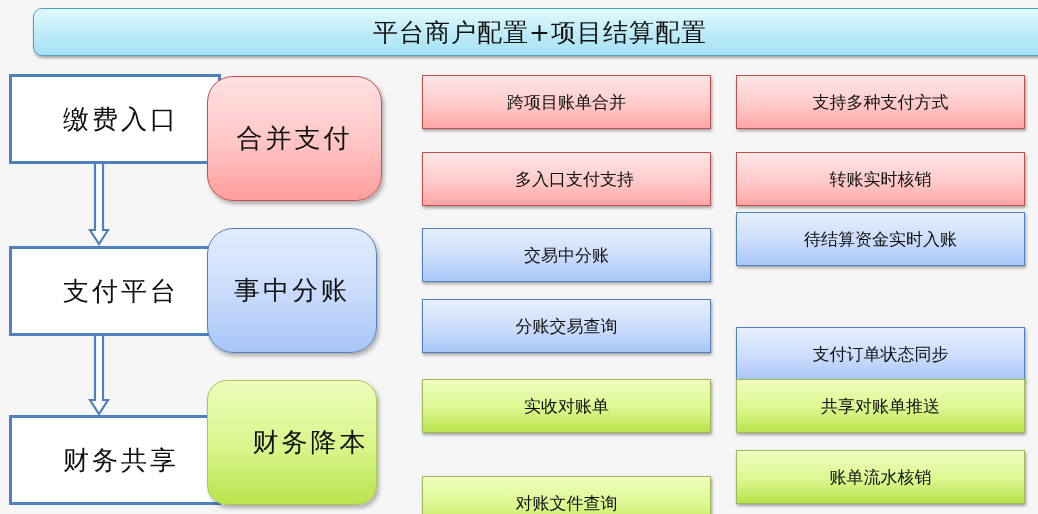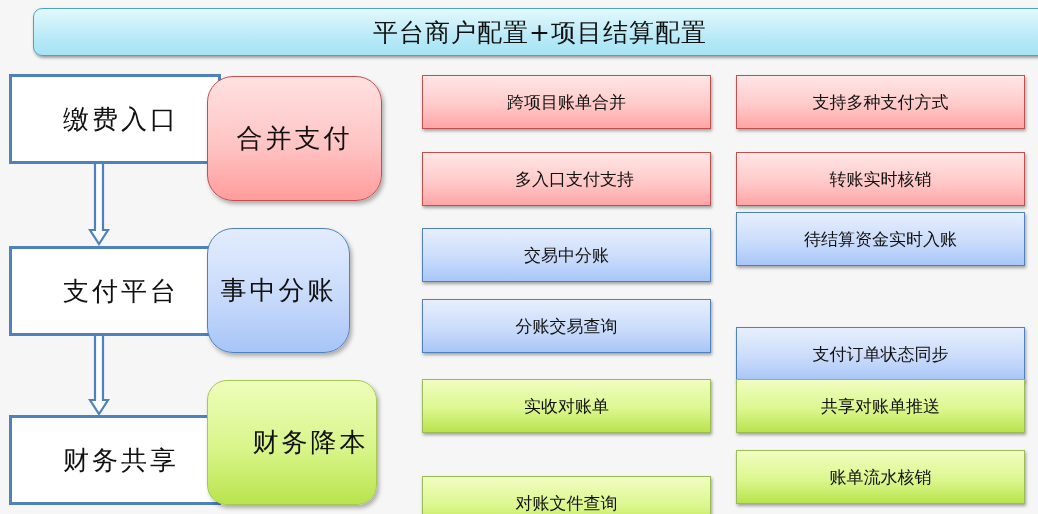--- a/index.html
+++ b/index.html
@@ -86,21 +86,21 @@
 <div class="feature f-red col2" style="top:75px;">
   <span>支持多种支付方式</span>
 </div>
 <div class="feature f-red col1" style="top:152px;padding-left:16px;">
   <span>多入口支付支持</span>
 </div>
 <div class="feature f-red col2" style="top:152px;">
   <span>转账实时核销</span>
 </div>
 
-<div class="category cat-blue" style="top:228px; height:125px; width:143px;font-family:Liberation Serif, serif;">
+<div class="category cat-blue" style="top:228px; height:125px; width:170px;font-family:Liberation Serif, serif;">
   <span>事中分账</span>
 </div>
 <div class="feature f-blue col1" style="top:228px;">
   <span>交易中分账</span>
 </div>
 <div class="feature f-blue col2" style="top:212px;">
   <span>待结算资金实时入账</span>
 </div>
 <div class="feature f-blue col1" style="top:299px;">
   <span>分账交易查询</span>

